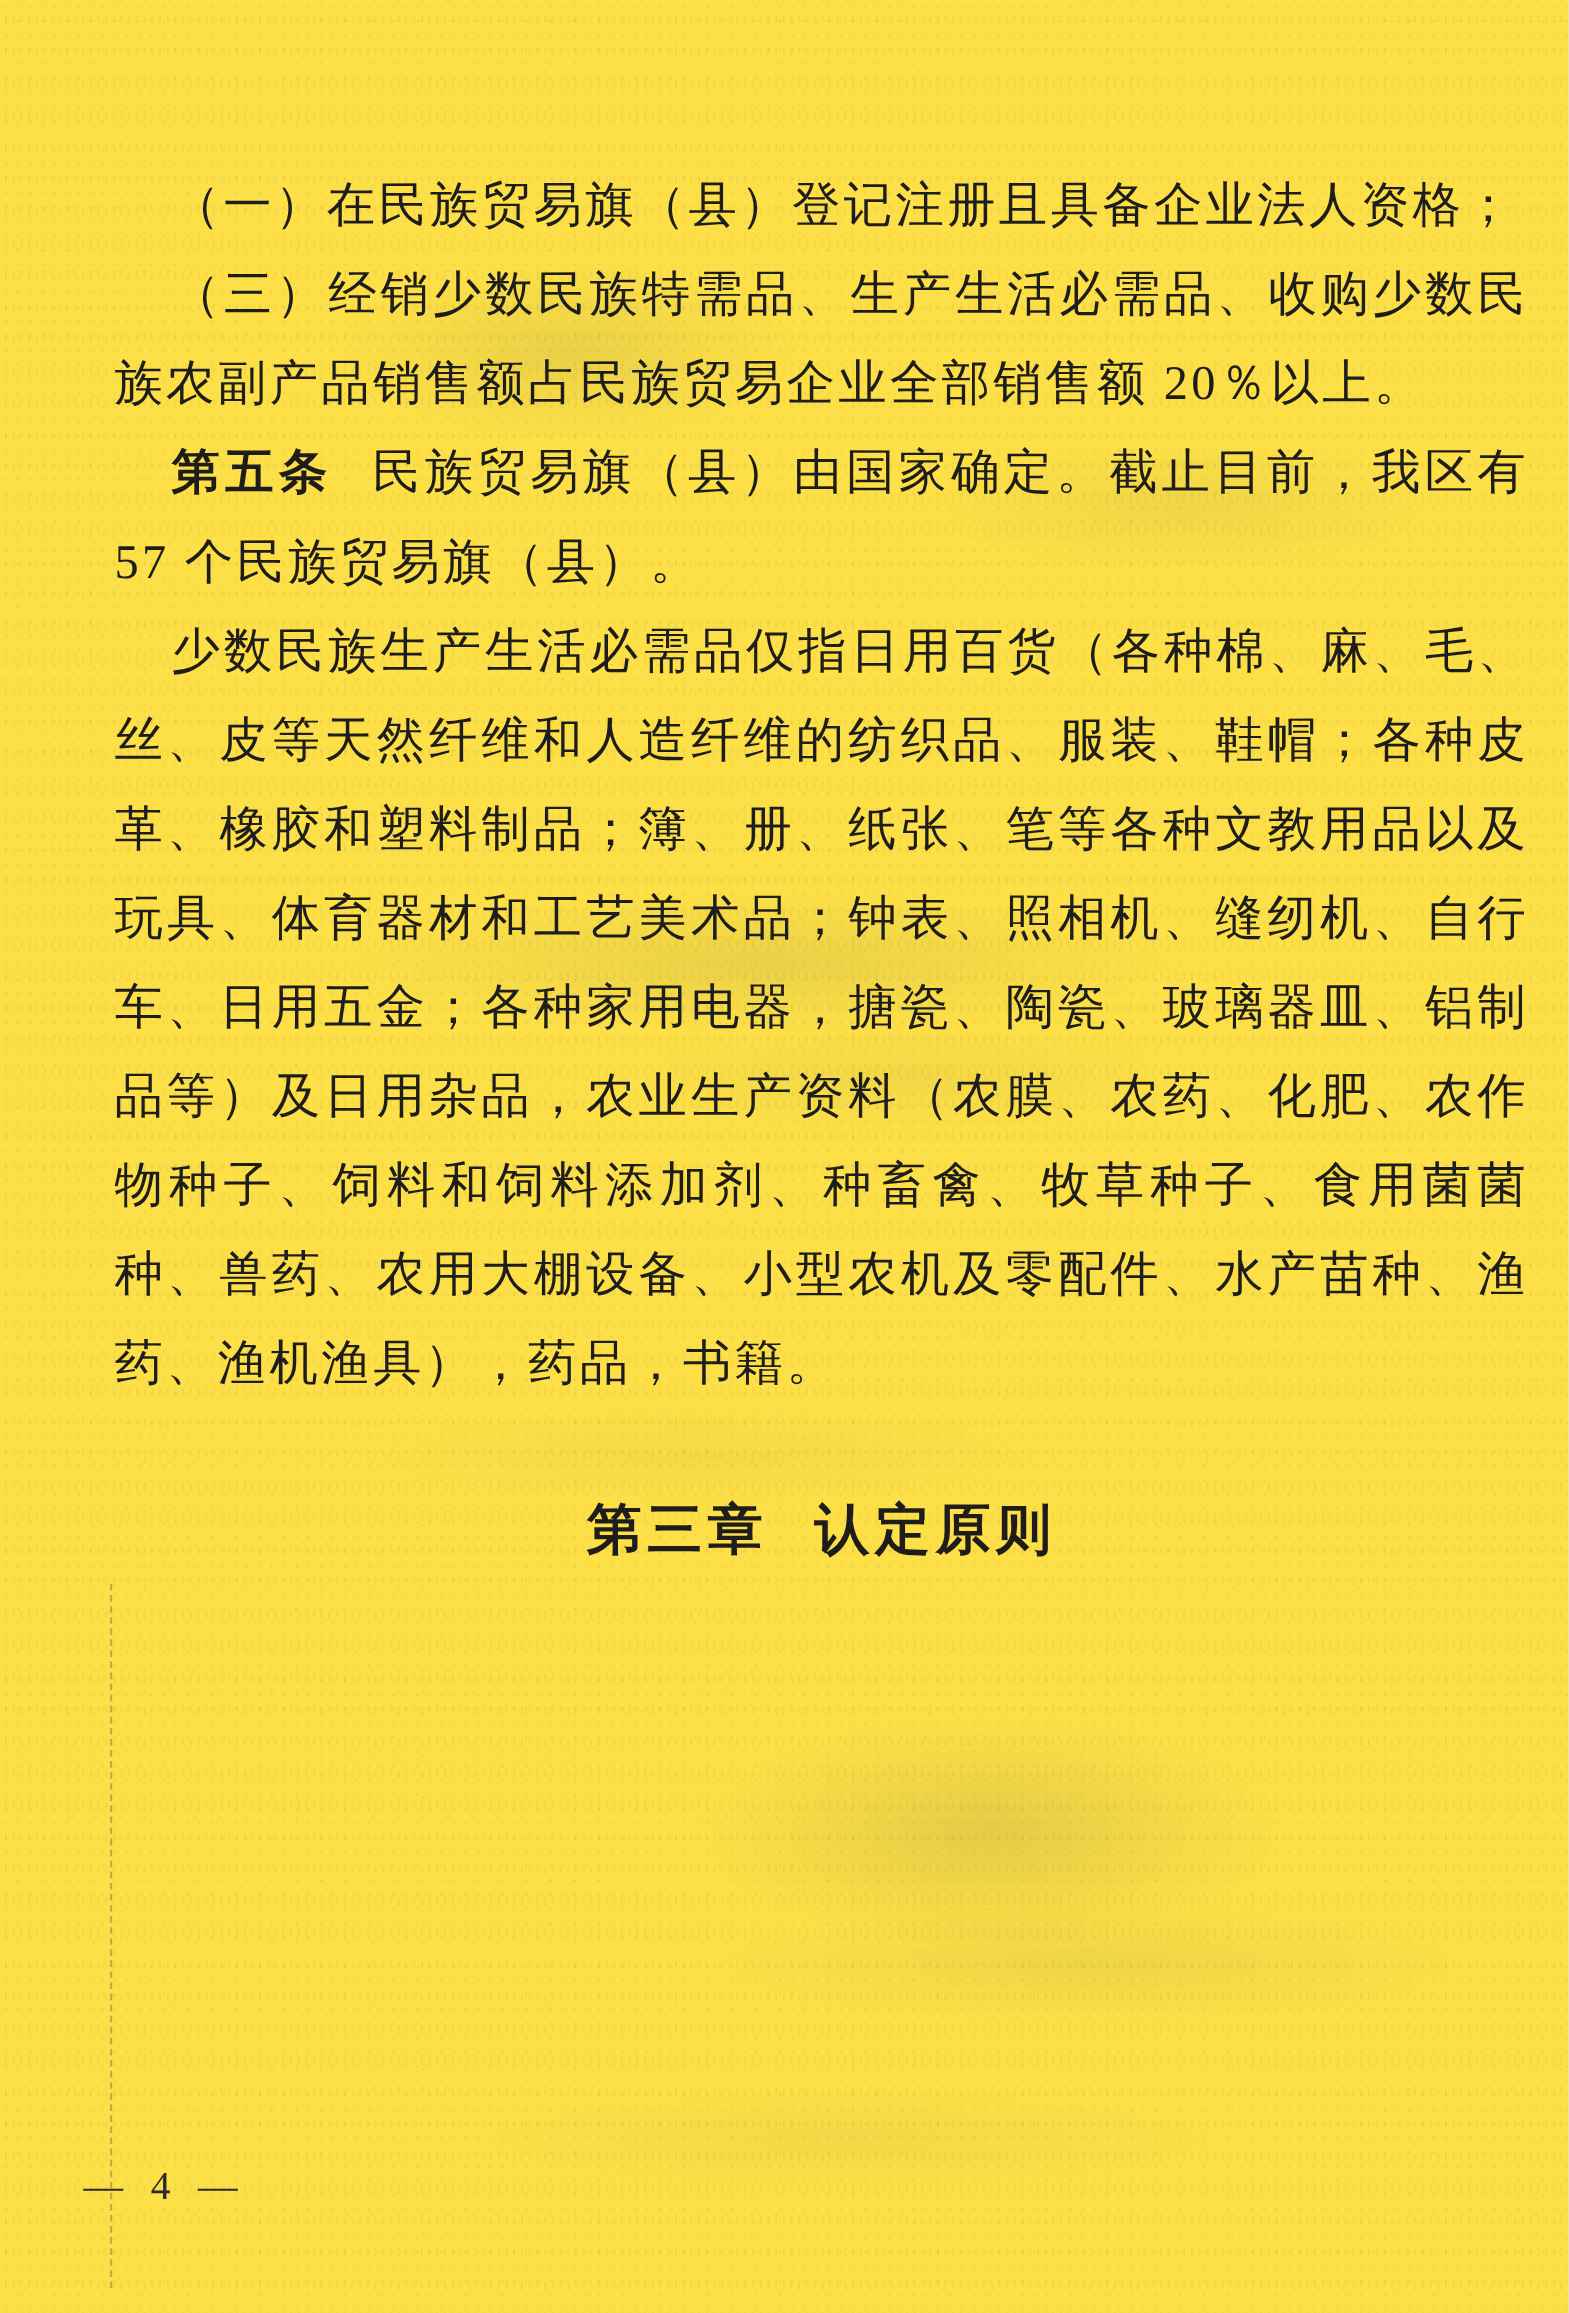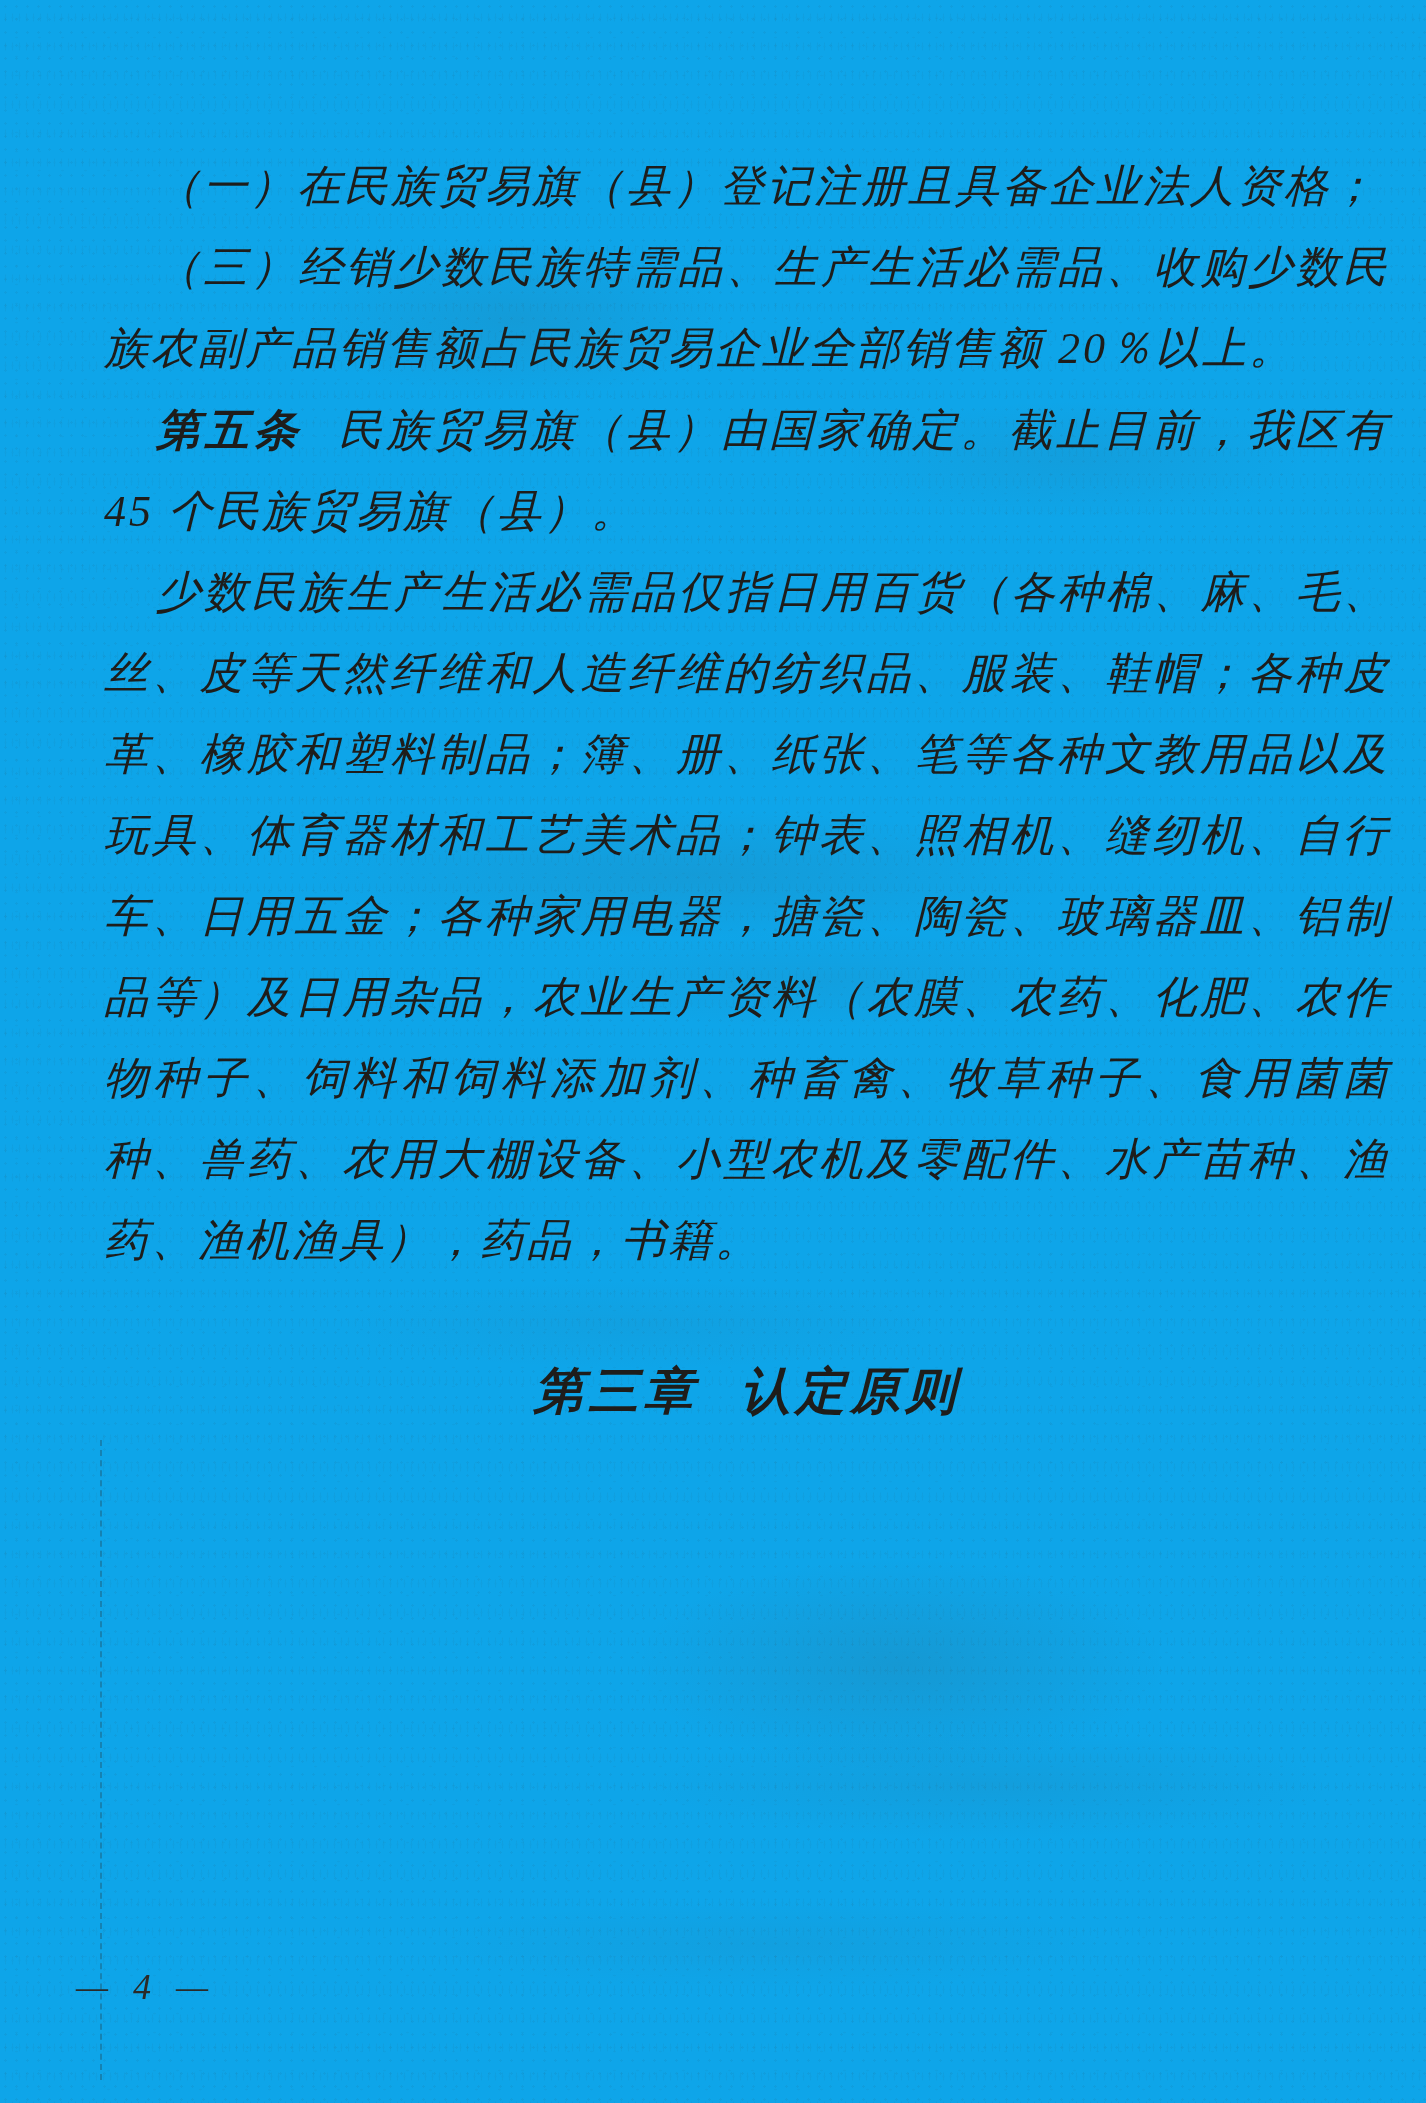--- a/index.html
+++ b/index.html
@@ -5,25 +5,24 @@
   html, body {
     margin: 0;
     padding: 0;
     background: #e9e8e4;
   }
   .page {
     position: relative;
     width: 1426px;
     height: 2103px;
     margin: 0 auto;
-    background: #0ea5e9;
+    background: #fde047;
     overflow: hidden;
     font-family: "Liberation Serif", "DejaVu Serif", serif;
     color: #1e1d1b;
-    font-style: italic;
   }
   
   .texture {
     position: absolute;
     inset: 0;
     background-image:
       radial-gradient(rgba(50,48,45,0.06) 1px, transparent 1.3px),
       radial-gradient(rgba(50,48,45,0.045) 1px, transparent 1.5px),
       radial-gradient(rgba(50,48,45,0.05) 0.8px, transparent 1.1px);
     background-size: 11px 13px, 23px 19px, 7px 29px;
@@ -107,21 +106,21 @@
   <div class="smudge sm-e"></div>
   <div class="smudge sm-f"></div>
   <div class="smudge sm-g"></div>
   <div class="smudge sm-h"></div>
   <div class="fold"></div>
 
   <main class="text">
     <p class="para">（一）在民族贸易旗（县）登记注册且具备企业法人资格；</p>
     <p class="para">（三）经销少数民族特需品、生产生活必需品、收购少数民族农副产品销售额占民族贸易企业全部销售额 20％以上。</p>
 
-    <p class="para"><span class="lead">第五条</span><span>民族贸易旗（县）由国家确定。截止目前，我区有 45 个民族贸易旗（县）。</span></p>
+    <p class="para"><span class="lead">第五条</span><span>民族贸易旗（县）由国家确定。截止目前，我区有 57 个民族贸易旗（县）。</span></p>
 
 
     <p class="para">少数民族生产生活必需品仅指日用百货（各种棉、麻、毛、丝、皮等天然纤维和人造纤维的纺织品、服装、鞋帽；各种皮革、橡胶和塑料制品；簿、册、纸张、笔等各种文教用品以及玩具、体育器材和工艺美术品；钟表、照相机、缝纫机、自行车、日用五金；各种家用电器，搪瓷、陶瓷、玻璃器皿、铝制品等）及日用杂品，农业生产资料（农膜、农药、化肥、农作物种子、饲料和饲料添加剂、种畜禽、牧草种子、食用菌菌种、兽药、农用大棚设备、小型农机及零配件、水产苗种、渔药、渔机渔具），药品，书籍。</p>
 
     <h2 class="chapter"><span>第三章</span><span class="gap"></span><span>认定原则</span></h2>
 
   </main>
 
   <div class="footer"><span>— 4 —</span></div>
 </div>

